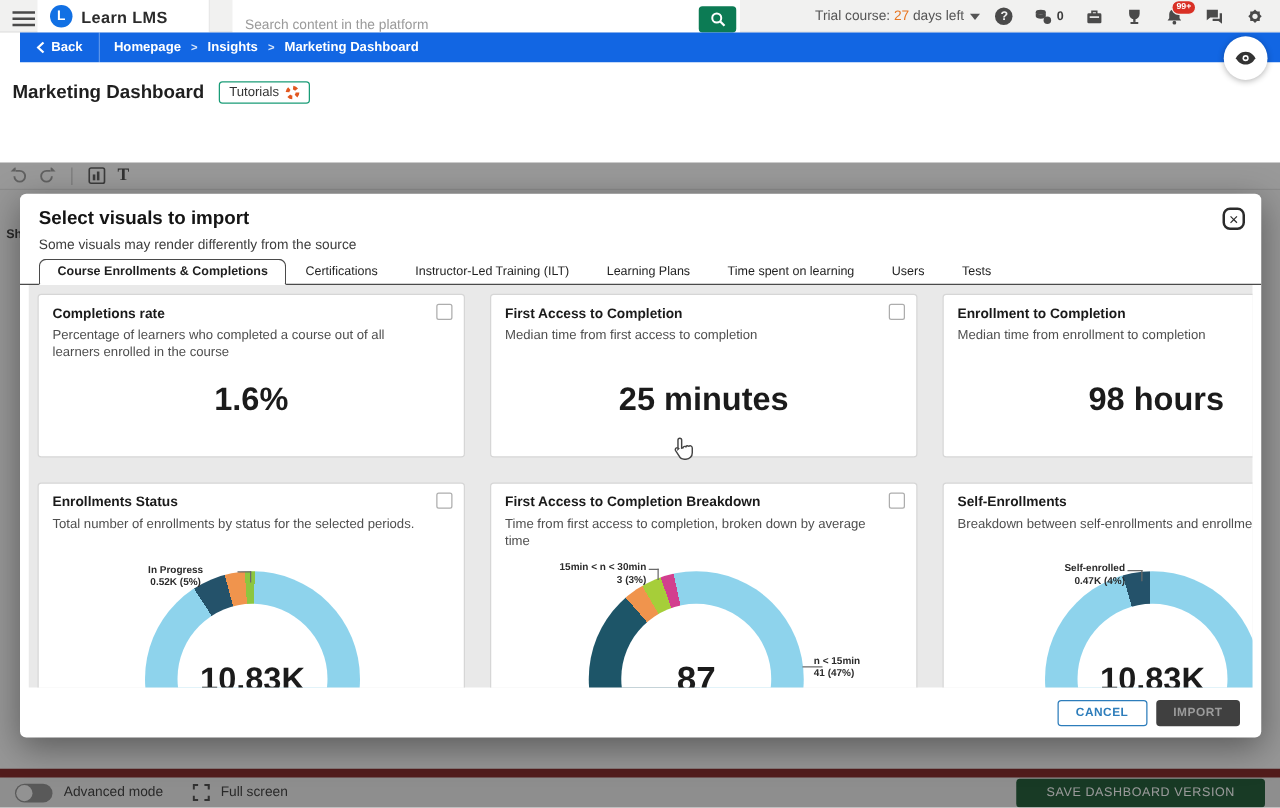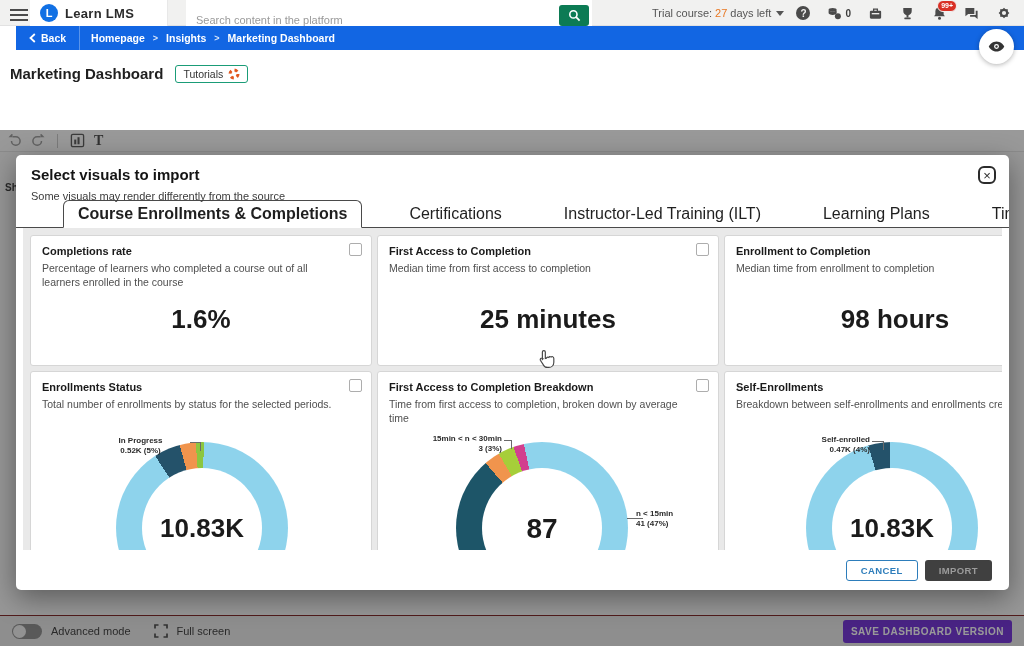--- a/index.html
+++ b/index.html
@@ -42,37 +42,37 @@
   .ptab { position:relative; display:flex; align-items:center; margin-right:22px; padding:0 2px; font-size:10px; letter-spacing:.8px; color:#5a5a5a; cursor:pointer; }
   .ptab.active { color:#2d7dbb; font-weight:bold; }
   .ptab.active::after { content:""; position:absolute; left:0; right:0; bottom:-1px; height:3px; background:#2d7dbb; }
 
   
   .workspace { position:absolute; left:0; top:130px; width:1024px; height:516px; background:#fbfbfb; }
   .wtoolbar { height:22px; background:#fff; border-bottom:1px solid #e5e5e5; display:flex; align-items:center; padding-left:8px; gap:9px; }
   .tool-sep { width:1px; height:14px; background:#c8c8c8; margin:0 3px; }
   .text-tool { font-family:"Liberation Serif", serif; font-size:14px; color:#444; font-weight:bold; cursor:pointer; }
   .canvas-frag { position:absolute; left:5px; top:52px; font-size:10px; font-weight:bold; color:#333; }
-  .bottombar { position:absolute; left:0; bottom:0; width:100%; height:31px; background:#ececec; border-top:1px solid #7f1d1d; display:flex; align-items:center; padding:0 12px; gap:9px; font-size:11px; color:#333; }
+  .bottombar { position:absolute; left:0; bottom:0; width:100%; height:31px; background:#ececec; border-top:7px solid #7f1d1d; display:flex; align-items:center; padding:0 12px; gap:9px; font-size:11px; color:#333; }
   .toggle { position:relative; width:30px; height:15px; border-radius:8px; background:#8a8a8a; cursor:pointer; }
   .toggle .knob { position:absolute; left:1px; top:1px; width:13px; height:13px; border-radius:50%; background:#f2f2f2; }
   .fs-icon { margin-left:14px; }
-  .save-btn { margin-left:auto; background:#6d28d9; color:#fff; border:none; border-radius:3px; font-size:10px; font-weight:bold; letter-spacing:.5px; padding:6px 8px; cursor:pointer; font-family:inherit; }
+  .save-btn { margin-left:auto; background:#14532d; color:#fff; border:none; border-radius:3px; font-size:10px; font-weight:normal; letter-spacing:.5px; padding:6px 24px; cursor:pointer; font-family:inherit; }
   .dim-overlay { position:absolute; inset:0; background:rgba(28,28,28,.45); z-index:5; }
 
   
   .modal { position:absolute; left:16px; top:155px; width:993px; height:435px; background:#fff; border-radius:5px; box-shadow:0 8px 28px rgba(0,0,0,.4); z-index:20; overflow:hidden; display:flex; flex-direction:column; }
   .m-head { position:relative; padding:11px 15px 0; height:51px; }
   .m-title { font-size:15px; font-weight:bold; color:#141414; }
   .m-sub { font-size:11px; color:#3c3c3c; margin-top:7px; }
   .m-close { position:absolute; right:13px; top:11px; width:18px; height:18px; border:2px solid #2b2b2b; border-radius:6px; display:flex; align-items:center; justify-content:center; font-size:13px; color:#2b2b2b; line-height:1; cursor:pointer; }
   .m-tabs { display:flex; align-items:flex-end; padding:0 15px; border-bottom:1px solid #4a4a4a; height:22px; }
-  .mtab { font-size:16px; color:#1f1f1f; padding:4px 15px; cursor:pointer; white-space:nowrap;margin-left:32px; }
+  .mtab { font-size:10px; color:#1f1f1f; padding:4px 15px; cursor:pointer; white-space:nowrap; }
   .mtab.active { font-weight:bold; border:1px solid #4a4a4a; border-bottom:1px solid #fff; border-radius:6px 6px 0 0; margin-bottom:-1px; background:#fff; padding:4px 14px; }
-  .m-content { margin:0 7px; height:322px; background:#e9e9e9; padding:7px; overflow:hidden; display:grid; grid-template-columns:repeat(3,342px); grid-template-rows:131px 280px; gap:5px; }
+  .m-content { margin:0 7px; height:322px; background:#e9e9e9; padding:7px; overflow:hidden; display:grid; grid-template-columns:repeat(3,342px); grid-template-rows:131px 280px; gap:20px; }
   .vcard { position:relative; background:#fff; border:1px solid #d6d6d6; border-radius:3px; padding:9px 11px; overflow:hidden; }
   .vcard .ctitle { font-size:11px; font-weight:bold; color:#1a1a1a; margin-bottom:4px; }
   .vcard .cdesc { font-size:10.5px; color:#4f4f4f; line-height:1.35; padding-right:24px; }
   .nowrap { white-space:nowrap; }
   .cbx { position:absolute; top:7px; right:9px; width:13px; height:13px; border:1px solid #adadad; border-radius:2px; background:#fff; cursor:pointer; }
   .metric { position:absolute; left:0; right:0; top:68px; text-align:center; font-size:26px; font-weight:bold; color:#1b1b1b; }
   .donut { position:absolute; width:172px; height:172px; border-radius:50%; }
   .donut .hole { position:absolute; inset:26px; border-radius:50%; background:#fff; }
   .dcenter { position:absolute; width:172px; text-align:center; top:141px; font-size:26px; font-weight:bold; color:#1b1b1b; z-index:2; }
   .callout { position:absolute; font-size:8px; font-weight:bold; color:#2b2b2b; line-height:1.3; z-index:2; }

